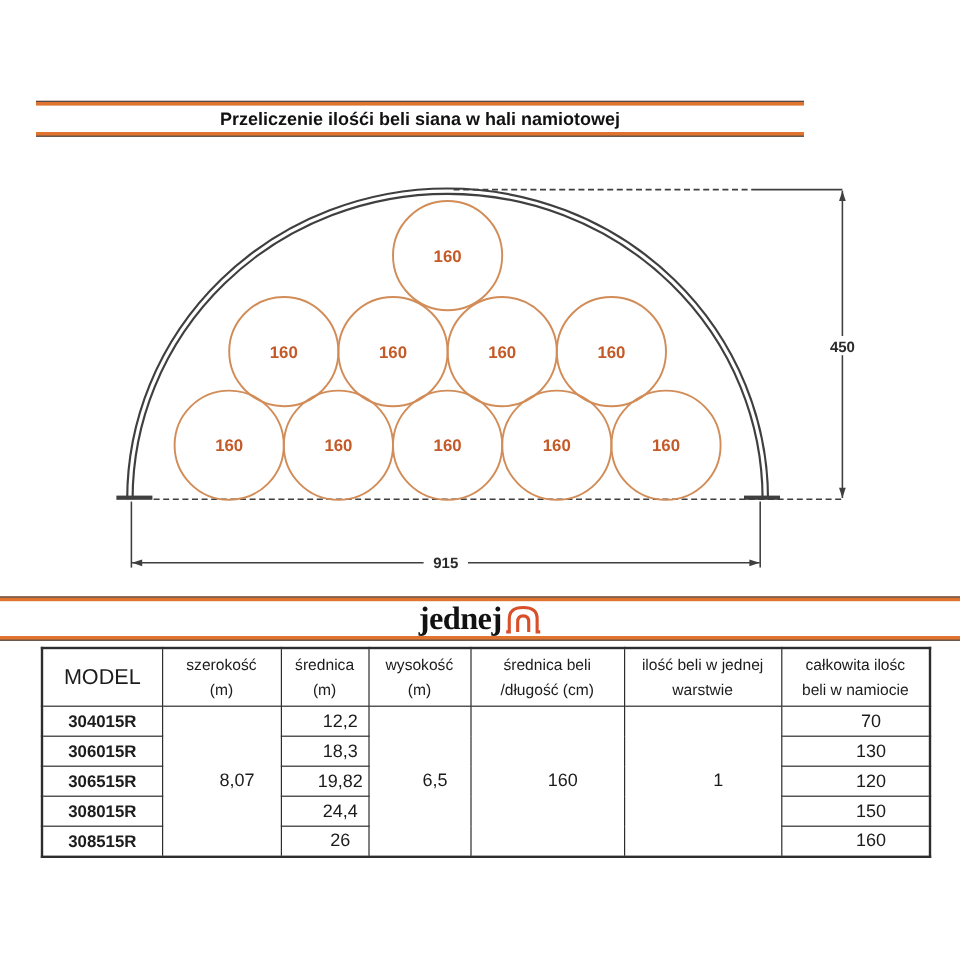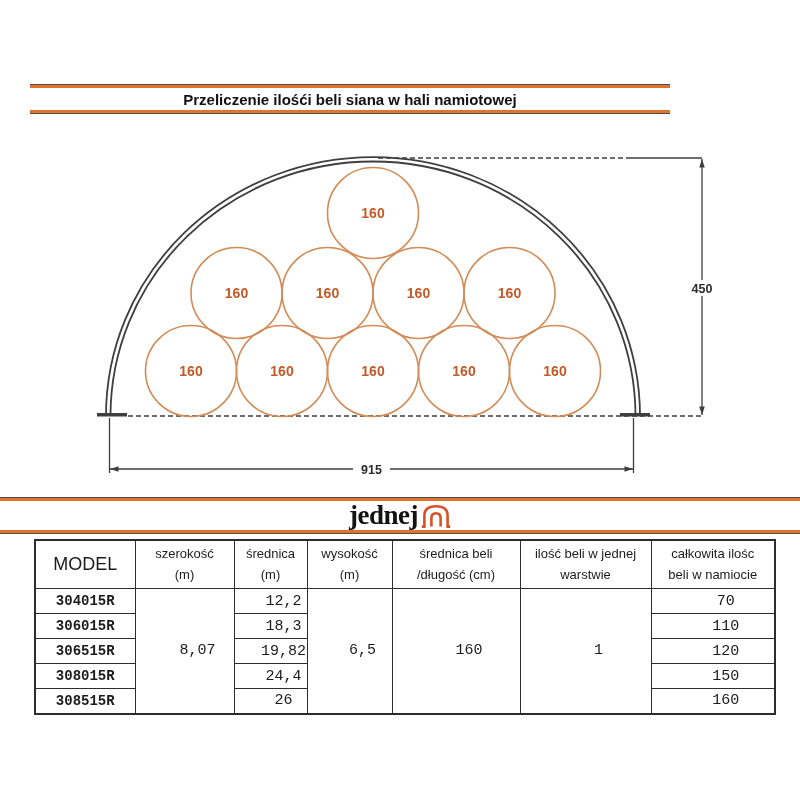--- a/index.html
+++ b/index.html
@@ -38,21 +38,21 @@
     border-collapse:collapse; table-layout:fixed;
     font-family:"Liberation Sans", sans-serif;
   }
   #spec-table th, #spec-table td {
     border:1.6px solid #2d2d2d; text-align:center; vertical-align:middle;
     padding:0; background:#fff; overflow:hidden;
   }
   #spec-table { border:2px solid #2d2d2d; }
   #spec-table thead th { height:47px; font-size:13px; font-weight:normal; line-height:1.55; }
   #spec-table thead th.model-h { font-weight:normal; font-size:18px; }
-  #spec-table tbody tr { height:25px;font-family:Liberation Mono, monospace; }
+  #spec-table tbody tr { height:25px; }
   #spec-table td.model-cell { font-weight:bold; font-size:14px; }
   #spec-table td.val-cell { font-size:15px;padding-left:26px; }
 </style>
 </head>
 <body>
 
 <div id="page">
 
   <div id="title-band">
     <div class="rule dark-above"></div>
@@ -181,21 +181,21 @@
         <td class="val-cell" rowspan="5">8,07</td>
         <td class="val-cell">12,2</td>
         <td class="val-cell" rowspan="5">6,5</td>
         <td class="val-cell" rowspan="5">160</td>
         <td class="val-cell" rowspan="5">1</td>
         <td class="val-cell">70</td>
       </tr>
       <tr>
         <td class="model-cell">306015R</td>
         <td class="val-cell">18,3</td>
-        <td class="val-cell">110</td>
+        <td class="val-cell">130</td>
       </tr>
       <tr>
         <td class="model-cell">306515R</td>
         <td class="val-cell">19,82</td>
         <td class="val-cell">120</td>
       </tr>
       <tr>
         <td class="model-cell">308015R</td>
         <td class="val-cell">24,4</td>
         <td class="val-cell">150</td>

